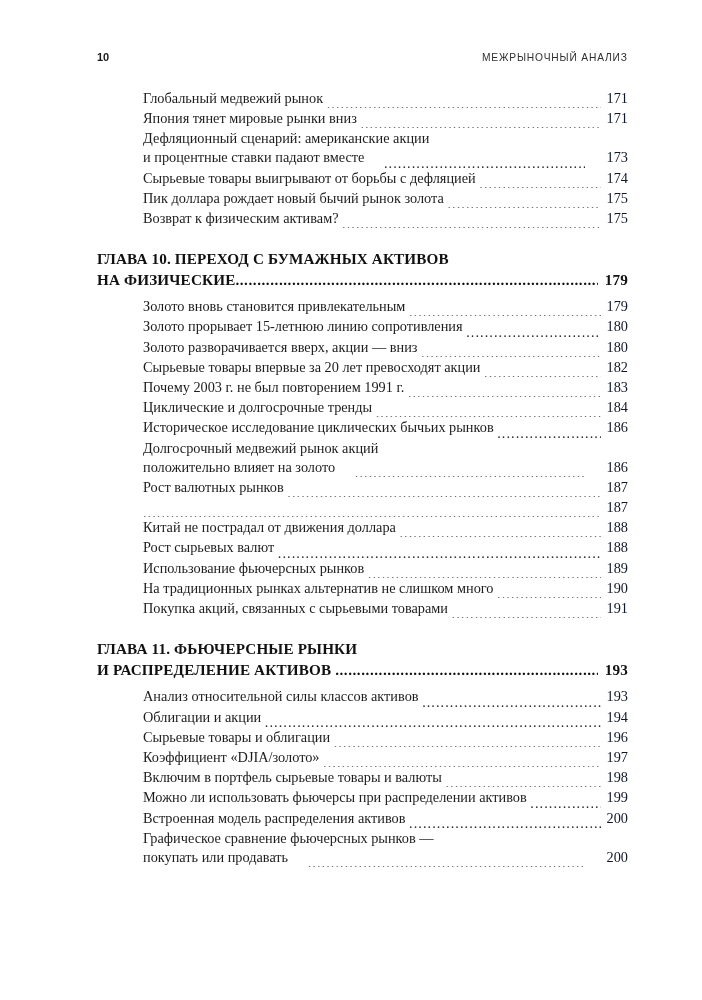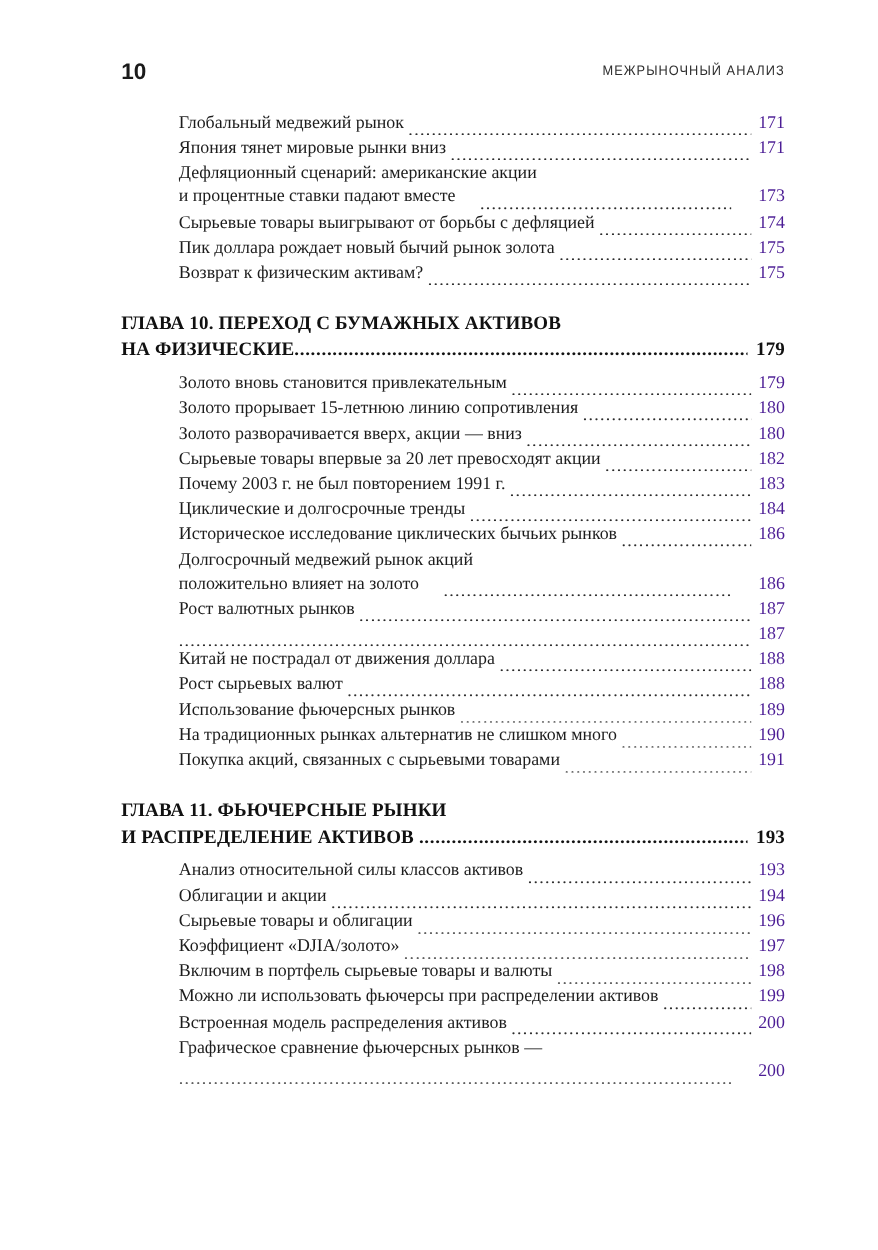--- a/index.html
+++ b/index.html
@@ -32,21 +32,21 @@
     top: 48px;
     width: 531px;
     height: 18px;
     display: flex;
     align-items: center;
     justify-content: space-between;
   }
   .folio {
     font-family: "Liberation Sans", "DejaVu Sans", sans-serif;
     font-weight: bold;
-    font-size: 18px;
+    font-size: 11px;
     color: #1a1a1a;
     letter-spacing: 0px;
   }
   .head-title {
     font-family: "Liberation Sans", "DejaVu Sans", sans-serif;
     font-size: 11px;
     font-weight: normal;
     color: #2e2e2e;
     letter-spacing: 0.9px;
     transform: scaleX(0.93);
@@ -111,21 +111,21 @@
     color: #2b2b2b;
     display: block;
     white-space: nowrap;
   }
 
   .pg {
     flex: 0 0 auto;
     text-align: right;
     min-width: 27px;
     font-size: 14.3px;
-    color: #4c1d95;
+    color: #0f172a;
     font-variant-numeric: lining-nums;
   }
 
   
   .chapter-heading .line {
     display: flex;
     align-items: flex-start;
     white-space: nowrap;
     width: 531px;
   }
@@ -381,20 +381,21 @@
             <span class="lbl">Встроенная модель распределения активов </span>
             <span class="leader"></span>
             <span class="pg">200</span>
           </div>
         </div>
         <div class="entry">
           <div class="line">
             <span class="lbl">Графическое сравнение фьючерсных рынков —</span>
           </div>
           <div class="line cont">
+            <span class="lbl">покупать или продавать </span>
             <span class="leader"></span>
             <span class="pg">200</span>
           </div>
         </div>
       </div>
     </div>
 
 </div>
 
 </body></html>

